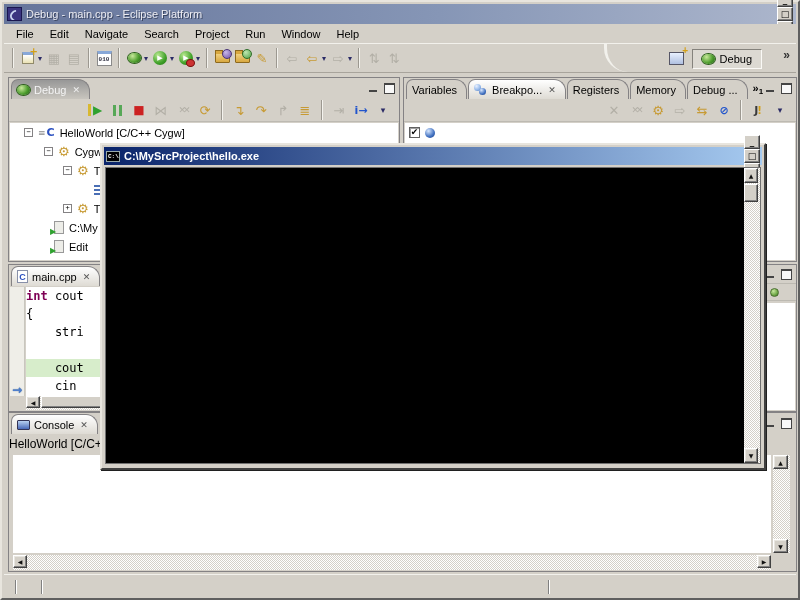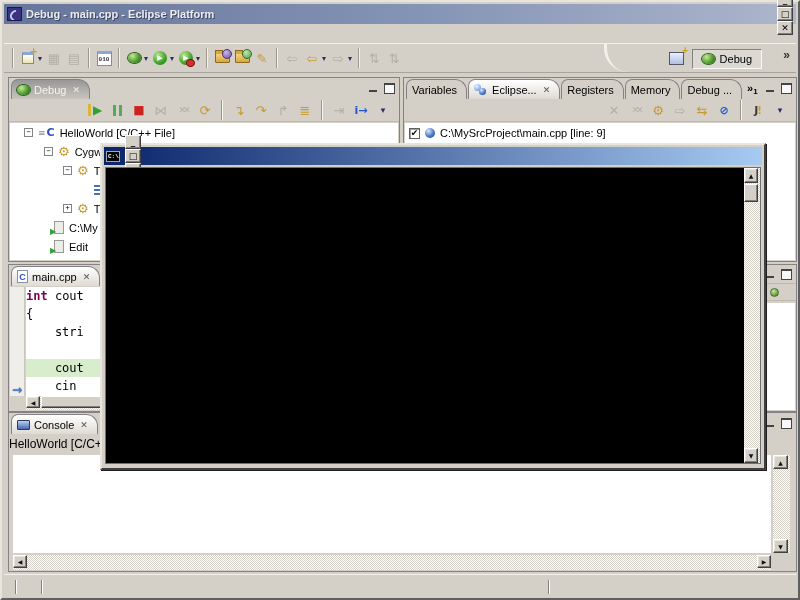--- a/index.html
+++ b/index.html
@@ -4,21 +4,21 @@
 <style>
   * { margin:0; padding:0; box-sizing:border-box; }
   html,body { width:800px; height:600px; overflow:hidden; }
   body { font-family:"Liberation Sans",sans-serif; background:#D4D0C8; position:relative; font-size:11px; color:#000; }
   .abs { position:absolute; }
 
   
   #eclipse-window { inset:0; background:#D4D0C8; border:2px solid; border-color:#E8E5DE #5F5F5F #5F5F5F #E8E5DE; }
   #titlebar { left:2px; top:2px; right:2px; height:20px; display:flex; align-items:center; gap:4px; padding:0 3px;
     background:linear-gradient(90deg,#66759B 0%, #8696B6 55%, #ACB6CC 100%); }
-  #title-text { color:#ECECF2; font-weight:bold; font-size:11px; flex:1; text-shadow:1px 1px 0 #3A4560; white-space:nowrap; }
+  #title-text { color:#ECECF2; font-weight:normal; font-size:11px; flex:1; text-shadow:1px 1px 0 #3A4560; white-space:nowrap; }
   .wb { width:16px; height:14px; background:#D4D0C8; border:1px solid; border-color:#FFFFFF #404040 #404040 #FFFFFF;
     box-shadow:inset -1px -1px 0 #808080; display:flex; align-items:center; justify-content:center;
     font:bold 9px "DejaVu Sans",sans-serif; color:#000; margin-left:1px; }
   .ic-eclipse { width:15px; height:14px; background:#3A3480; border:1px solid #1A1650; position:relative; overflow:hidden; flex:none; }
   .ic-eclipse::after { content:''; position:absolute; left:2px; top:2px; width:8px; height:8px; border-radius:50%;
     border:2px solid #C8D4F0; border-right-color:transparent; border-top-color:transparent; transform:rotate(45deg); }
 
   #menubar { left:2px; top:22px; right:2px; height:19px; display:flex; align-items:center; padding-left:4px; background:#D4D0C8; }
   .menu-item { padding:2px 8px; cursor:default; }
 
@@ -155,20 +155,30 @@
   <div class="abs" id="titlebar">
     <span class="ic-eclipse"></span>
     <span id="title-text">Debug - main.cpp - Eclipse Platform</span>
     <span id="win-controls">
         <span class="wb">_</span>
         <span class="wb">□</span>
         <span class="wb">✕</span>
       </span>
   </div>
 
+  <div class="abs" id="menubar">
+      <span class="menu-item">File</span>
+      <span class="menu-item">Edit</span>
+      <span class="menu-item">Navigate</span>
+      <span class="menu-item">Search</span>
+      <span class="menu-item">Project</span>
+      <span class="menu-item">Run</span>
+      <span class="menu-item">Window</span>
+      <span class="menu-item">Help</span>
+    </div>
 
   <div class="abs" id="toolbar">
       <span class="tsep"></span>
       <span class="tbtn">
         <span class="gly ic-new"></span>
       </span>
       <span class="dd">▾</span>
       <span class="tbtn dis">
         <span class="gly g-dis">▦</span>
       </span>
@@ -286,21 +296,21 @@
           <span class="gly g-blue">i→</span>
         </span>
         <span class="tbtn">
           <span class="gly g-navy">▾</span>
         </span>
       </div>
     <div id="debug-tree">
         <div class="trow" style="padding-left: 14px;">
           <span class="expander">−</span>
           <span class="gly ic-capp">C</span>
-          <span>HelloWorld [C/C++ File]</span>
+          <span>HelloWorld [C/C++ Cygw]</span>
         </div>
         <div class="trow" style="padding-left: 34px;">
           <span class="expander">−</span>
           <span class="gly g-gold">⚙</span>
           <span>Cygw</span>
         </div>
         <div class="trow" style="padding-left: 53px;">
           <span class="expander">−</span>
           <span class="gly g-gold">⚙</span>
           <span>T</span>
@@ -325,21 +335,21 @@
       </div>
   </div>
 
   <div class="view" style="left:401px;top:75px;width:394px;height:185px;">
     <div class="tabrow" id="right-tabrow">
         <span class="tab">
           <span>Variables</span>
         </span>
         <span class="tab sel-light">
           <span class="ic-bp2"></span>
-          <span>Eclipse...</span>
+          <span>Breakpo...</span>
           <span class="close">✕</span>
         </span>
         <span class="tab">
           <span>Registers</span>
         </span>
         <span class="tab">
           <span>Memory</span>
         </span>
         <span class="tab">
           <span>Debug ...</span>
@@ -378,21 +388,20 @@
           <span class="gly2">!</span>
         </span>
         <span class="tbtn">
           <span class="gly g-navy">▾</span>
         </span>
       </div>
     <div id="bp-content">
       <div id="bp-row">
         <span class="cb">✔</span>
         <span class="ic-bpball"></span>
-        <span>C:\MySrcProject\main.cpp [line: 9]</span>
       </div>
     </div>
   </div>
 
   <div class="view" style="left:6px;top:262px;width:750px;height:148px;">
     <div class="tabrow">
       <span class="tab sel-light">
         <span class="ic-cfile">C</span>
         <span>main.cpp</span>
         <span class="close">✕</span>
@@ -449,20 +458,21 @@
   <div class="abs" id="statusbar">
     <span class="status-sep" style="left:11px;"></span>
     <span class="status-sep" style="left:37px;"></span>
     <span class="status-sep" style="left:544px;"></span>
   </div>
 </div>
 
 <div class="abs" id="cmd-window">
   <div id="cmd-titlebar">
     <span class="ic-cmd">C:\</span>
+    <span id="cmd-title">C:\MySrcProject\hello.exe</span>
     <span id="cmd-controls">
         <span class="wb">_</span>
         <span class="wb">□</span>
         <span class="wb">✕</span>
       </span>
   </div>
   <div id="cmd-client">
     <div id="cmd-vscroll" class="dither">
       <span class="sbtn" style="left:0;top:0;width:14px;height:15px;">▲</span>
       <span class="sthumb" style="left:0;top:16px;width:14px;height:18px;"></span>

